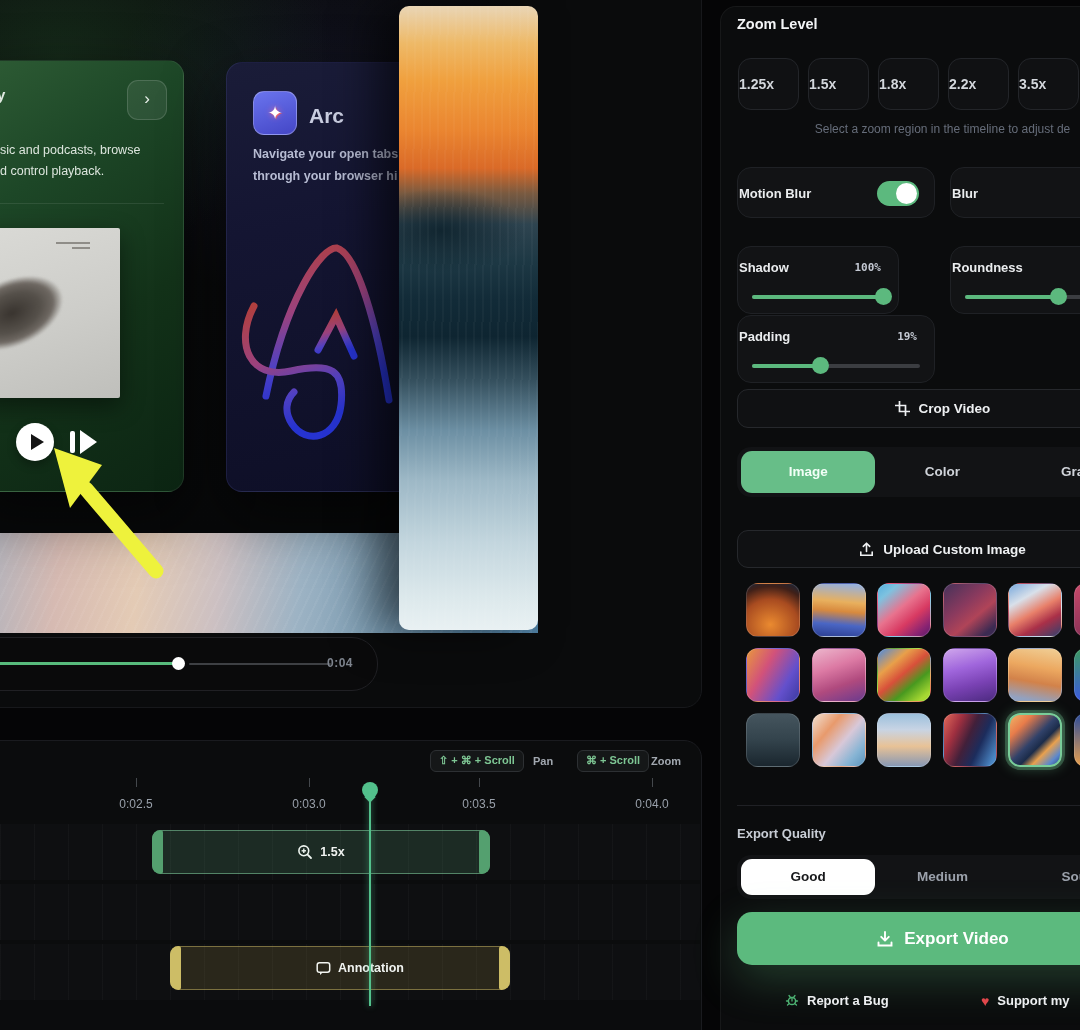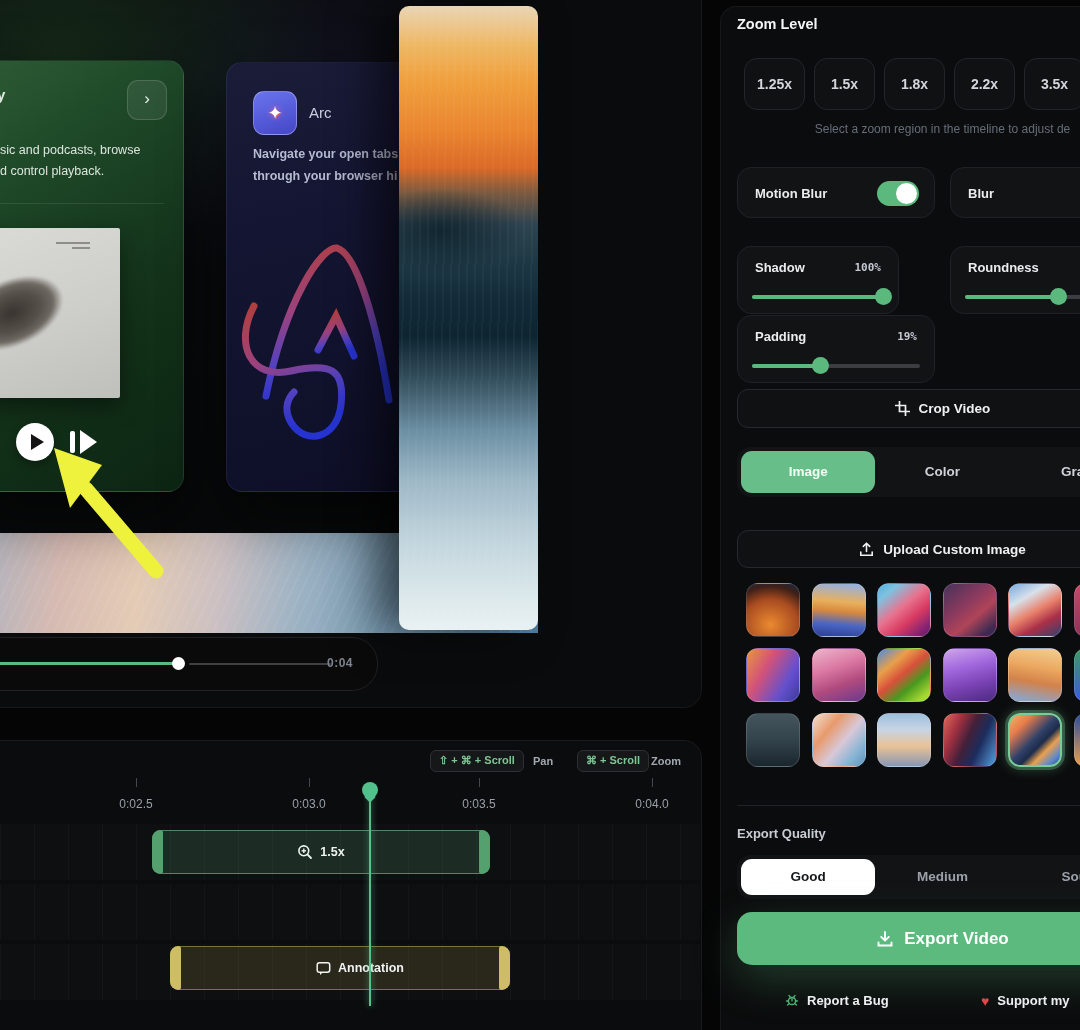--- a/index.html
+++ b/index.html
@@ -50,21 +50,21 @@
   .step-tri{position:absolute;left:10px;top:0;width:0;height:0;
     border-top:12px solid transparent;border-bottom:12px solid transparent;border-left:17px solid #fff;}
 
   
   .arc-card{left:226px;top:62px;width:186px;height:428px;border-radius:16px;overflow:hidden;
     background:linear-gradient(170deg,#1a1c38 0%,#141532 38%,#0e0f27 100%);
     border:1px solid rgba(120,130,220,.14);box-shadow:0 24px 60px rgba(0,0,0,.55);}
   .arc-icon{position:absolute;left:26px;top:28px;width:42px;height:42px;border-radius:11px;
     background:linear-gradient(160deg,#6a74ee,#4446c6);border:1px solid rgba(255,255,255,.28);
     text-align:center;line-height:42px;font-size:18px;color:#fff;text-shadow:0 0 6px #e86a9a, 1px 1px 0 #e85a5a;}
-  .arc-title{position:absolute;left:82px;top:41px;font-size:15px;font-weight:400;color:#c9cde0;}
+  .arc-title{position:absolute;left:82px;top:41px;font-size:21px;font-weight:700;color:#c9cde0;}
   .arc-desc{position:absolute;left:26px;top:80px;width:168px;font-size:12.5px;line-height:22px;
     font-weight:700;color:#b6bbd2;white-space:nowrap;overflow:hidden;}
   .arc-logo{left:236px;top:228px;opacity:.92;}
   .spaces-menu{left:346px;top:368px;width:80px;height:122px;overflow:hidden;
     background:rgba(23,24,31,.97);border:1px solid rgba(255,255,255,.08);border-radius:14px 0 0 0;
     padding:12px 0 0 16px;box-sizing:border-box;z-index:4;}
   .spaces-menu div{font-size:13px;line-height:29px;color:#9aa2b2;}
 
   
   .painting{left:399px;top:6px;width:139px;height:624px;border-radius:10px;z-index:5;
@@ -111,24 +111,24 @@
   .clip-label{font-size:12.5px;font-weight:700;color:#f0f3f1;}
   .playhead-line{left:369px;top:50px;width:2px;height:216px;background:#53c18c;box-shadow:0 0 6px rgba(83,193,140,.8);z-index:6;}
   .ph-head{left:362px;top:42px;width:16px;height:16px;border-radius:50%;background:#53c18c;z-index:6;}
   .ph-tip{left:366px;top:53px;width:8px;height:8px;background:#53c18c;transform:rotate(45deg);z-index:6;}
 
   
   .side-panel{left:720px;top:6px;width:428px;height:1120px;background:#0b0c0d;
     border:1px solid rgba(255,255,255,.05);border-radius:16px;}
   .section-title{font-size:14.5px;font-weight:700;color:#f3f4f6;}
   .zbtn{position:absolute;top:58px;width:59px;height:50px;border-radius:13px;background:#101113;
-    border:1px solid #232529;text-align:center;line-height:50px;font-size:14px;font-weight:700;color:#d3d7dc;margin-left:6px;}
+    border:1px solid #232529;text-align:left;line-height:50px;font-size:14px;font-weight:700;color:#d3d7dc;}
   .side-hint{left:737px;top:122px;width:411px;text-align:center;font-size:12px;color:#666d7a;}
   .card{position:absolute;background:#121315;border:1px solid #1f2125;border-radius:14px;box-sizing:border-box;}
-  .card-label{position:absolute;left:17px;font-size:13px;font-weight:700;color:#eaecee;}
+  .card-label{position:absolute;left:1px;font-size:13px;font-weight:700;color:#eaecee;}
   .card-val{position:absolute;right:17px;font-family:"DejaVu Sans Mono",monospace;font-size:11px;font-weight:700;color:#c4c9d3;}
   .toggle{position:absolute;right:15px;top:13px;width:42px;height:25px;border-radius:13px;background:#5cb97e;}
   .toggle .knob{position:absolute;right:2px;top:2px;width:21px;height:21px;border-radius:50%;background:#fff;}
   .slider{position:absolute;left:14px;right:14px;top:41px;height:17px;}
   .slider .strack{position:absolute;left:0;right:0;top:7px;height:4px;border-radius:2px;background:#3b3d41;}
   .slider .sfill{position:absolute;left:0;top:7px;height:4px;border-radius:2px;background:#5cb97e;width:calc(var(--p)*1%);}
   .slider .sknob{position:absolute;top:0;width:17px;height:17px;border-radius:50%;background:#5cb97e;left:calc(var(--p)*1% - 9px);}
   .wide-btn{position:absolute;left:737px;width:411px;background:#101113;border:1px solid #26282c;
     border-radius:11px;display:flex;align-items:center;justify-content:center;gap:9px;
     font-size:13.5px;font-weight:700;color:#eef0f2;box-sizing:border-box;}

